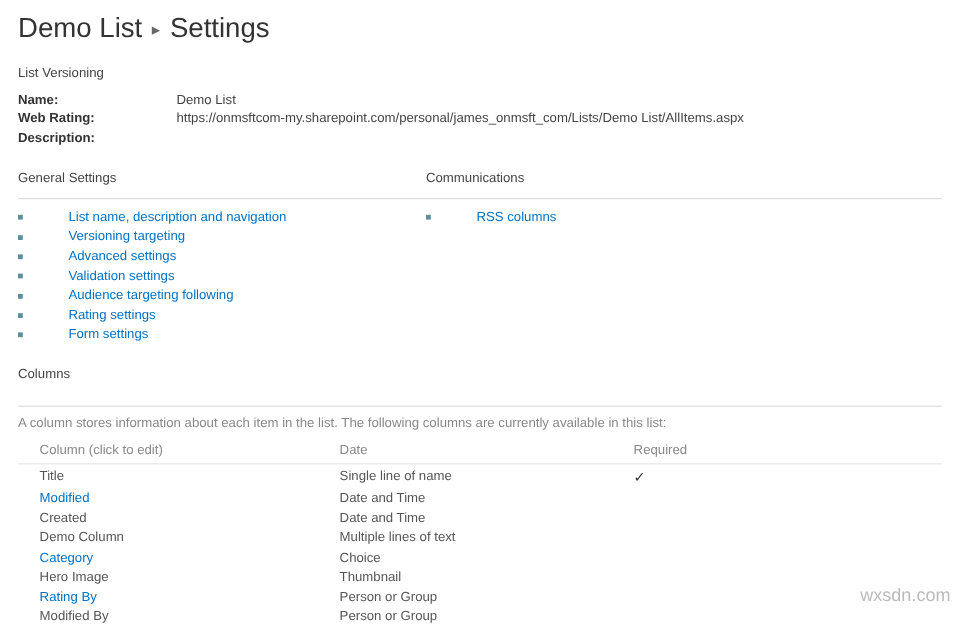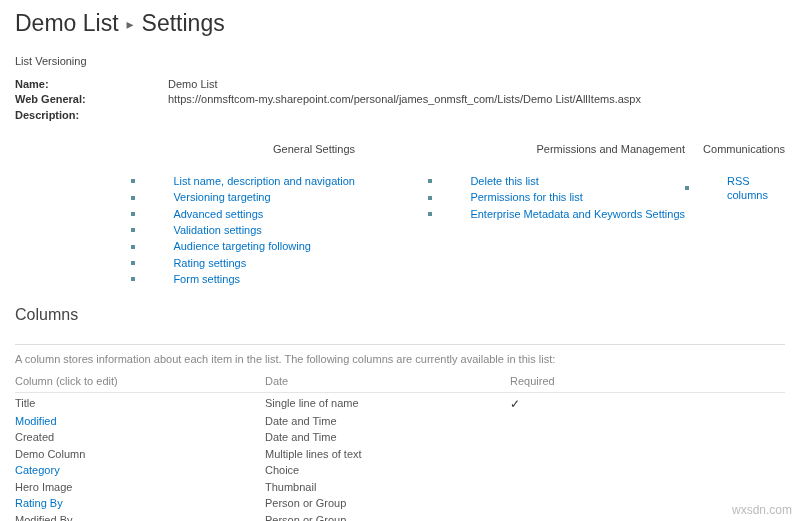--- a/index.html
+++ b/index.html
@@ -31,40 +31,39 @@
     }
     .list-info {
       margin-bottom: 20px;
     }
     .info-row {
       display: flex;
       font-size: 11px;
       line-height: 1.4;
     }
     .info-label {
-      width: 153px;
+      width: 132px;
       font-weight: bold;
       color: #333;
     }
     .info-value {
       color: #444;
     }
     hr.thin {
       border: none;
       border-top: 1px solid #ddd;
       margin: 6px 0 8px 0;
     }
     .settings-columns {
       display: flex;
       margin-bottom: 18px;
     }
     .settings-col {
       display: flex;
       flex-direction: column;
-      align-items: flex-end;
     }
     .settings-col.general { width: 340px; }
     .settings-col.perms { width: 330px; }
     .settings-col.comms { flex: 1; }
     .settings-col .col-title {
       font-size: 11px;
       color: #444;
       margin-bottom: 4px;
     }
     .settings-col hr { margin-bottom: 8px; }
@@ -90,21 +89,21 @@
       color: #0072c6;
       text-decoration: none;
       font-size: 11px;
       cursor: pointer;
       padding-left: 32px;
     }
     .columns-section {
       margin-bottom: 6px;
     }
     .columns-title {
-      font-size: 16px;
+      font-size: 11px;
       color: #444;
       margin-bottom: 20px;
     }
     .columns-desc {
       font-size: 11px;
       color: #888;
       margin-bottom: 8px;
     }
     .col-table {
       width: 100%;
@@ -113,61 +112,61 @@
     .col-table .thead, .col-table .trow {
       display: flex;
       line-height: 1.5;
     }
     .col-table .thead {
       color: #888;
       border-bottom: 1px solid #e5e5e5;
       padding-bottom: 2px;
       margin-bottom: 2px;
     }
-    .c-name { width: 250px; }
+    .c-name { width: 250px; margin-left: 18px; }
     .c-type { width: 245px; }
     .c-req { flex: 1; }
     .trow .c-name.linked a { color: #0072c6; text-decoration: none; cursor: pointer; }
     .trow .c-name.plain { color: #555; }
     .trow .c-type { color: #555; }
     .check {
       font-size: 12px;
       color: #333;
     }
     .column-actions {
       margin-top: 4px;
       border-top: 1px solid #ddd;
       padding-top: 6px;
     }
     .watermark {
       position: fixed;
-      bottom: 4px;
+      bottom: 16px;
       right: 8px;
-      font-size: 12px;
+      font-size: 15px;
       color: #bbb;
     }
   </style>
 </head>
 <body>
 
 <div class="breadcrumb">
   <span>Demo List</span>
   <span class="chev">▸</span>
   <span>Settings</span>
 </div>
 
 <div class="list-info">
   <div class="section-title">List Versioning</div>
   <div id="info-rows">
       <div class="info-row">
         <div class="info-label">Name:</div>
         <div class="info-value">Demo List</div>
       </div>
       <div class="info-row">
-        <div class="info-label">Web General:</div>
+        <div class="info-label">Web Rating:</div>
         <div class="info-value">https://onmsftcom-my.sharepoint.com/personal/james_onmsft_com/Lists/Demo List/AllItems.aspx</div>
       </div>
       <div class="info-row">
         <div class="info-label">Description:</div>
         <div class="info-value"></div>
       </div>
     </div>
 </div>
 
 <div class="settings-columns">
@@ -195,38 +194,20 @@
           <span class="bullet"></span>
           <a class="link">Audience targeting following</a>
         </li>
         <li>
           <span class="bullet"></span>
           <a class="link">Rating settings</a>
         </li>
         <li>
           <span class="bullet"></span>
           <a class="link">Form settings</a>
-        </li>
-      </ul>
-  </div>
-  <div class="settings-col perms">
-    <div class="col-title">Permissions and Management</div>
-    <hr class="thin">
-    <ul class="link-list" id="perms-links">
-        <li>
-          <span class="bullet"></span>
-          <a class="link">Delete this list</a>
-        </li>
-        <li>
-          <span class="bullet"></span>
-          <a class="link">Permissions for this list</a>
-        </li>
-        <li>
-          <span class="bullet"></span>
-          <a class="link">Enterprise Metadata and Keywords Settings</a>
         </li>
       </ul>
   </div>
   <div class="settings-col comms">
     <div class="col-title">Communications</div>
     <hr class="thin">
     <ul class="link-list" id="comms-links">
         <li>
           <span class="bullet"></span>
           <a class="link">RSS columns</a>

